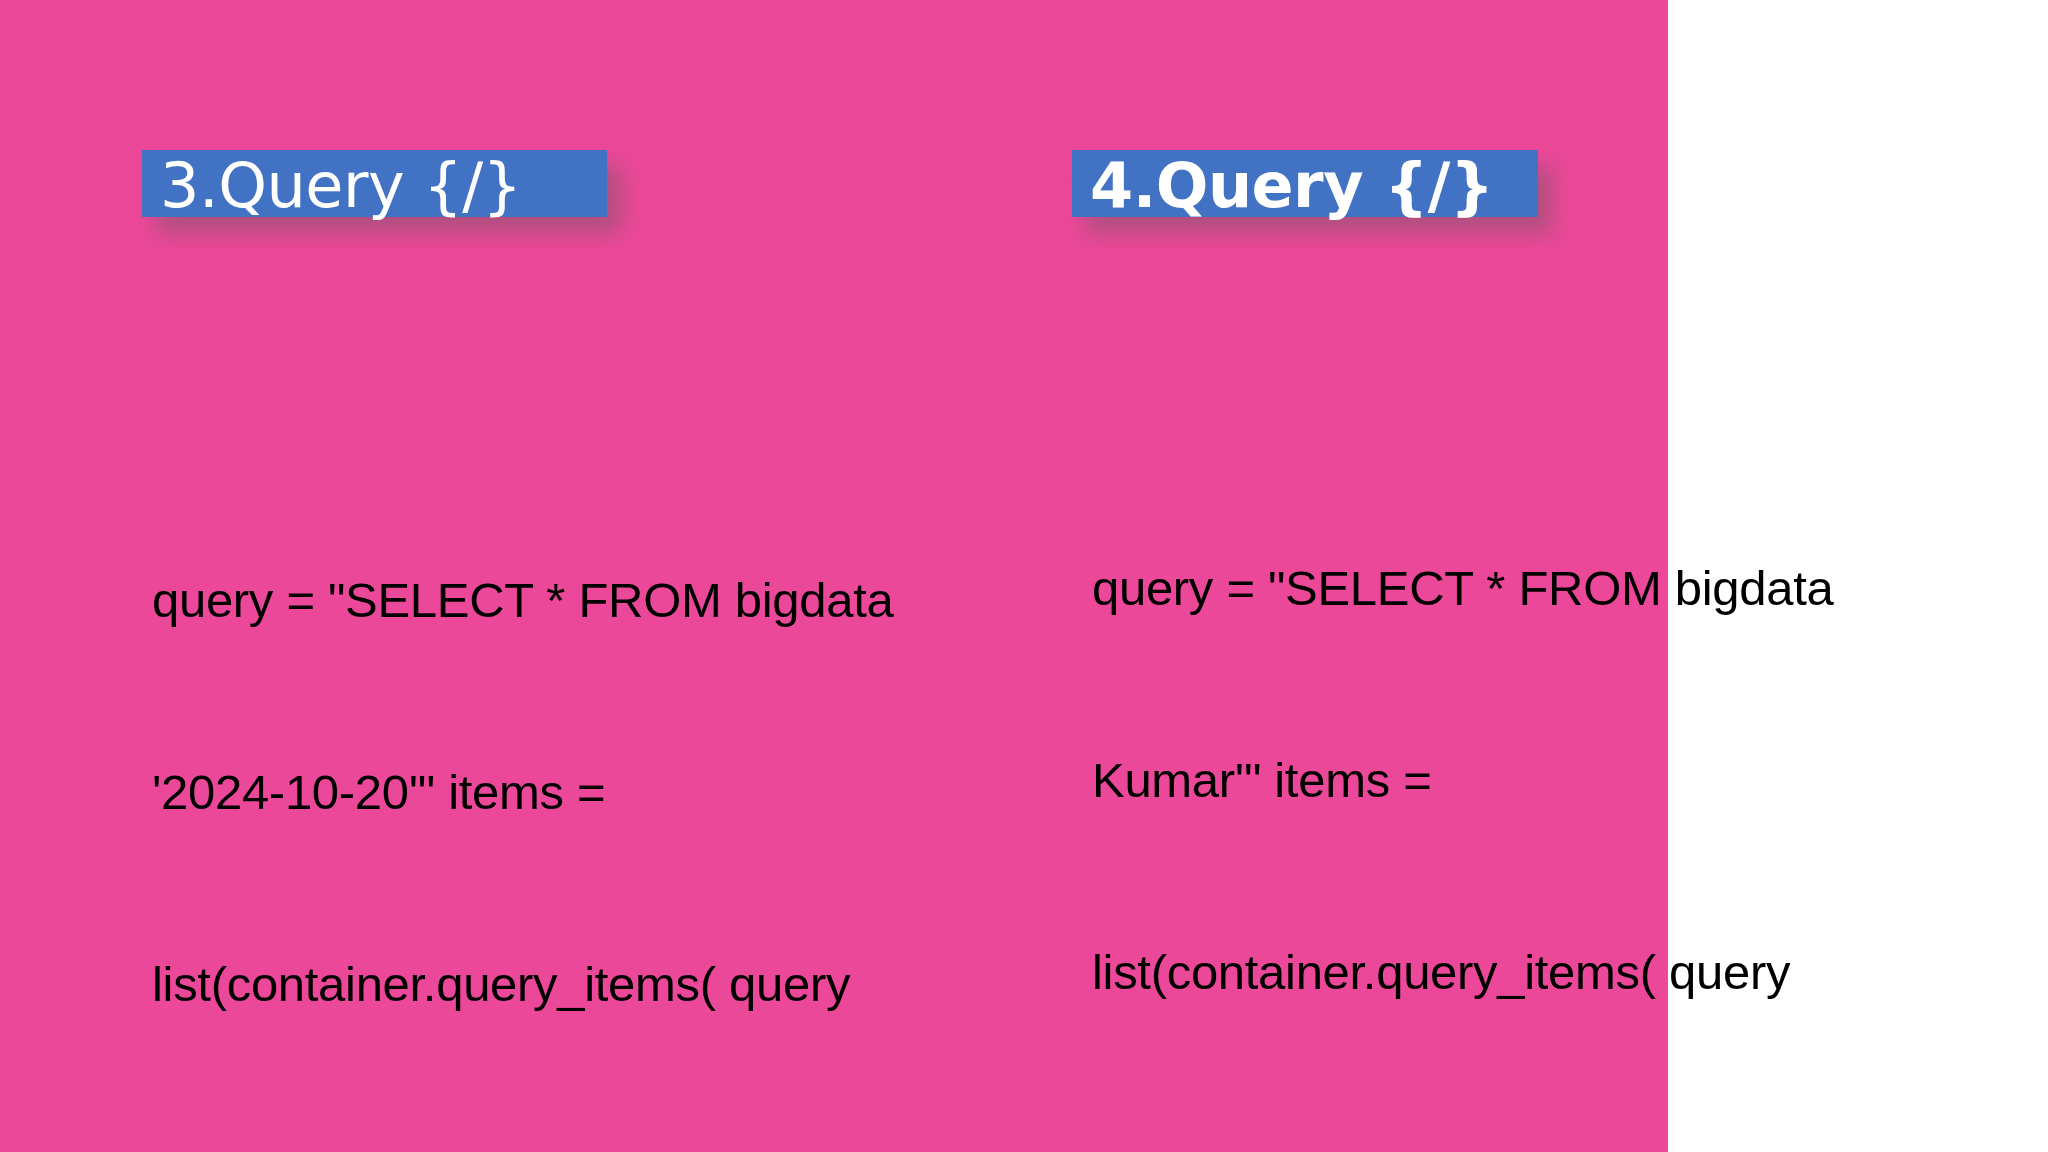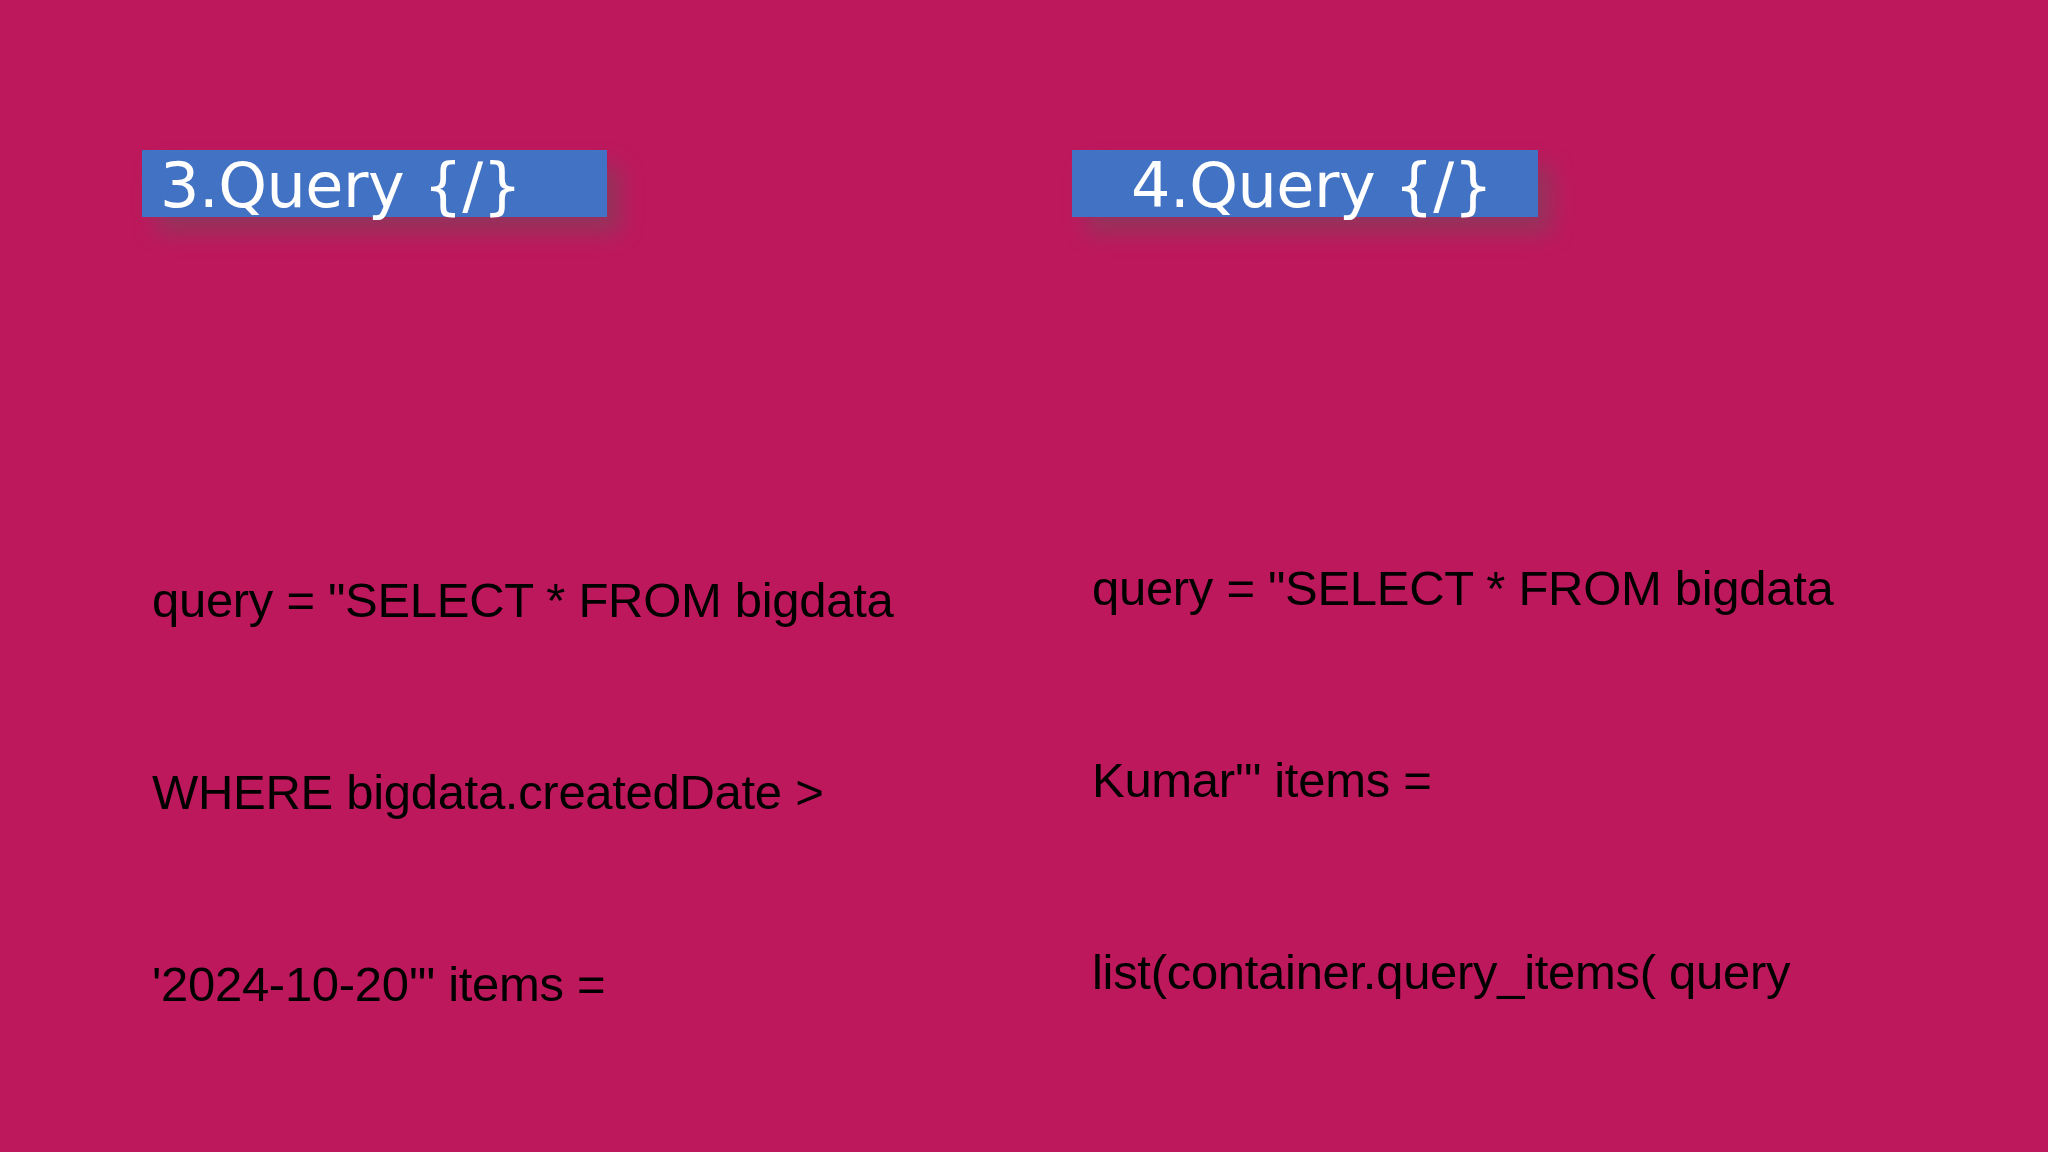--- a/index.html
+++ b/index.html
@@ -10,23 +10,23 @@
   body {
     width: 2048px;
     height: 1152px;
     overflow: hidden;
     font-family: "Liberation Sans", sans-serif;
     -webkit-font-smoothing: antialiased;
   }
 
   #slide {
     position: relative;
-    width: 2048px;
+    width: 1668px;
     height: 1152px;
-    background: #be185d;
+    background: #ec4899;
   }
 
   
   .title-box {
     position: absolute;
     display: flex;
     align-items: center;
     box-sizing: border-box;
     background: #4272C4;
     box-shadow: 14px 16px 22px rgba(90, 90, 90, 0.42);
@@ -58,24 +58,23 @@
   #title-box-right {
     left: 1072px;
     top: 150px;
     width: 466px;
     height: 67px;
     padding-left: 18px;
   }
   #title-box-right .title-text {
     font-size: 62px;
     line-height: 62px;
-    font-weight: 400;
+    font-weight: 700;
     position: relative;
     top: 2px;
-    margin-left: 41px;
   }
 
   
   .code-block {
     position: absolute;
     color: #000000;
     font-family: "Liberation Sans", sans-serif;
     font-weight: 400;
     white-space: pre-wrap;
   }
@@ -106,21 +105,20 @@
 <body>
 
 <div id="slide">
 
   <div id="title-box-left" class="title-box">
     <span class="title-text">3.Query {/}</span>
   </div>
 
   <div id="code-block-left" class="code-block">
     <span class="code-line">query = "SELECT * FROM bigdata</span>
-    <span class="code-line">WHERE bigdata.createdDate &gt;</span>
     <span class="code-line">'2024-10-20'" items =</span>
     <span class="code-line">list(container.query_items( query</span>
     
     
     
   </div>
 
   <div id="title-box-right" class="title-box">
     <span class="title-text">4.Query {/}</span>
   </div>

